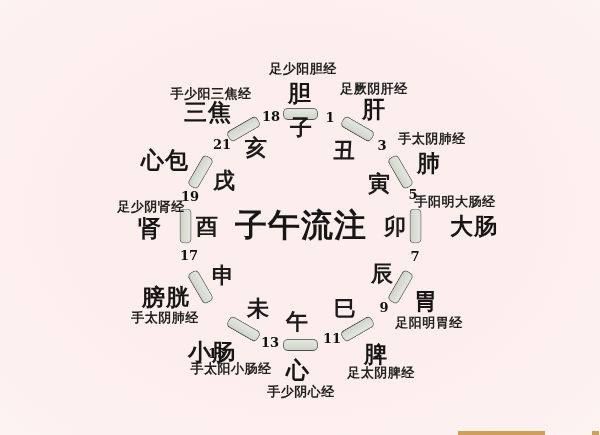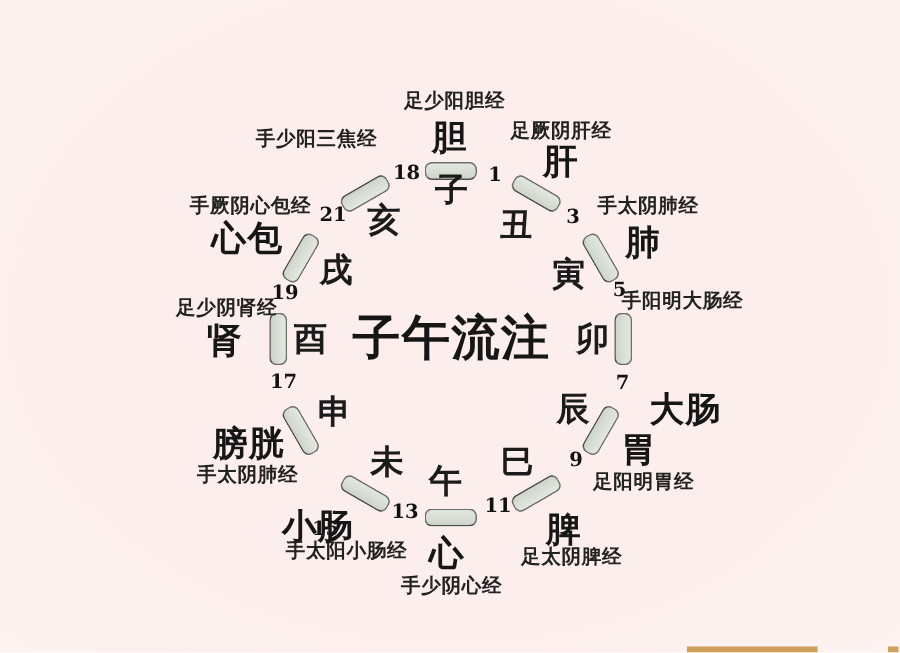--- a/index.html
+++ b/index.html
@@ -86,38 +86,38 @@
   <div class="abs hour" style="left:270px; top:342px;">13</div>
   <div class="abs hour" style="left:217px; top:308px;margin-top:45px;">15</div>
   <div class="abs hour" style="left:189px; top:255px;">17</div>
   <div class="abs hour" style="left:190px; top:196px;">19</div>
   <div class="abs hour" style="left:222px; top:144px;">21</div>
   <div class="abs hour" style="left:271px; top:116px;">18</div>
 
   <div class="abs organ" style="left:300px; top:92px;">胆</div>
   <div class="abs organ" style="left:374px; top:108px;">肝</div>
   <div class="abs organ" style="left:429px; top:162px;">肺</div>
-  <div class="abs organ" style="left:457px; top:225px;margin-top:48px;">大肠</div>
+  <div class="abs organ" style="left:474px; top:225px;">大肠</div>
   <div class="abs organ" style="left:426px; top:300px;">胃</div>
   <div class="abs organ" style="left:376px; top:353px;">脾</div>
   <div class="abs organ" style="left:298px; top:369px;">心</div>
   <div class="abs organ" style="left:212px; top:351px;">小肠</div>
   <div class="abs organ" style="left:166px; top:296px;">膀胱</div>
   <div class="abs organ" style="left:150px; top:227px;">肾</div>
   <div class="abs organ" style="left:165px; top:159px;">心包</div>
+  <div class="abs organ" style="left:208px; top:111px;">三焦</div>
 
   <div class="abs meridian" style="left:303px; top:68px;">足少阳胆经</div>
   <div class="abs meridian" style="left:374px; top:88px;">足厥阴肝经</div>
   <div class="abs meridian" style="left:432px; top:138px;">手太阴肺经</div>
   <div class="abs meridian" style="left:455px; top:201px;">手阳明大肠经</div>
   <div class="abs meridian" style="left:429px; top:322px;">足阳明胃经</div>
   <div class="abs meridian" style="left:381px; top:372px;">足太阴脾经</div>
   <div class="abs meridian" style="left:301px; top:391px;">手少阴心经</div>
   <div class="abs meridian" style="left:211px; top:368px;margin-left:20px;">手太阳小肠经</div>
   <div class="abs meridian" style="left:165px; top:317px;">手太阴肺经</div>
   <div class="abs meridian" style="left:151px; top:206px;">足少阴肾经</div>
-  <div class="abs meridian" style="left:167px; top:138px;">手厥阴心包经</div>
   <div class="abs meridian" style="left:211px; top:93px;">手少阳三焦经</div>
 
   <div class="watermark-bit" style="left:458px; top:431px; width:87px; height:4px;"></div>
   <div class="watermark-bit" style="left:592px; top:431px; width:7px;  height:4px;"></div>
 
 </div>
 
 </body></html>

